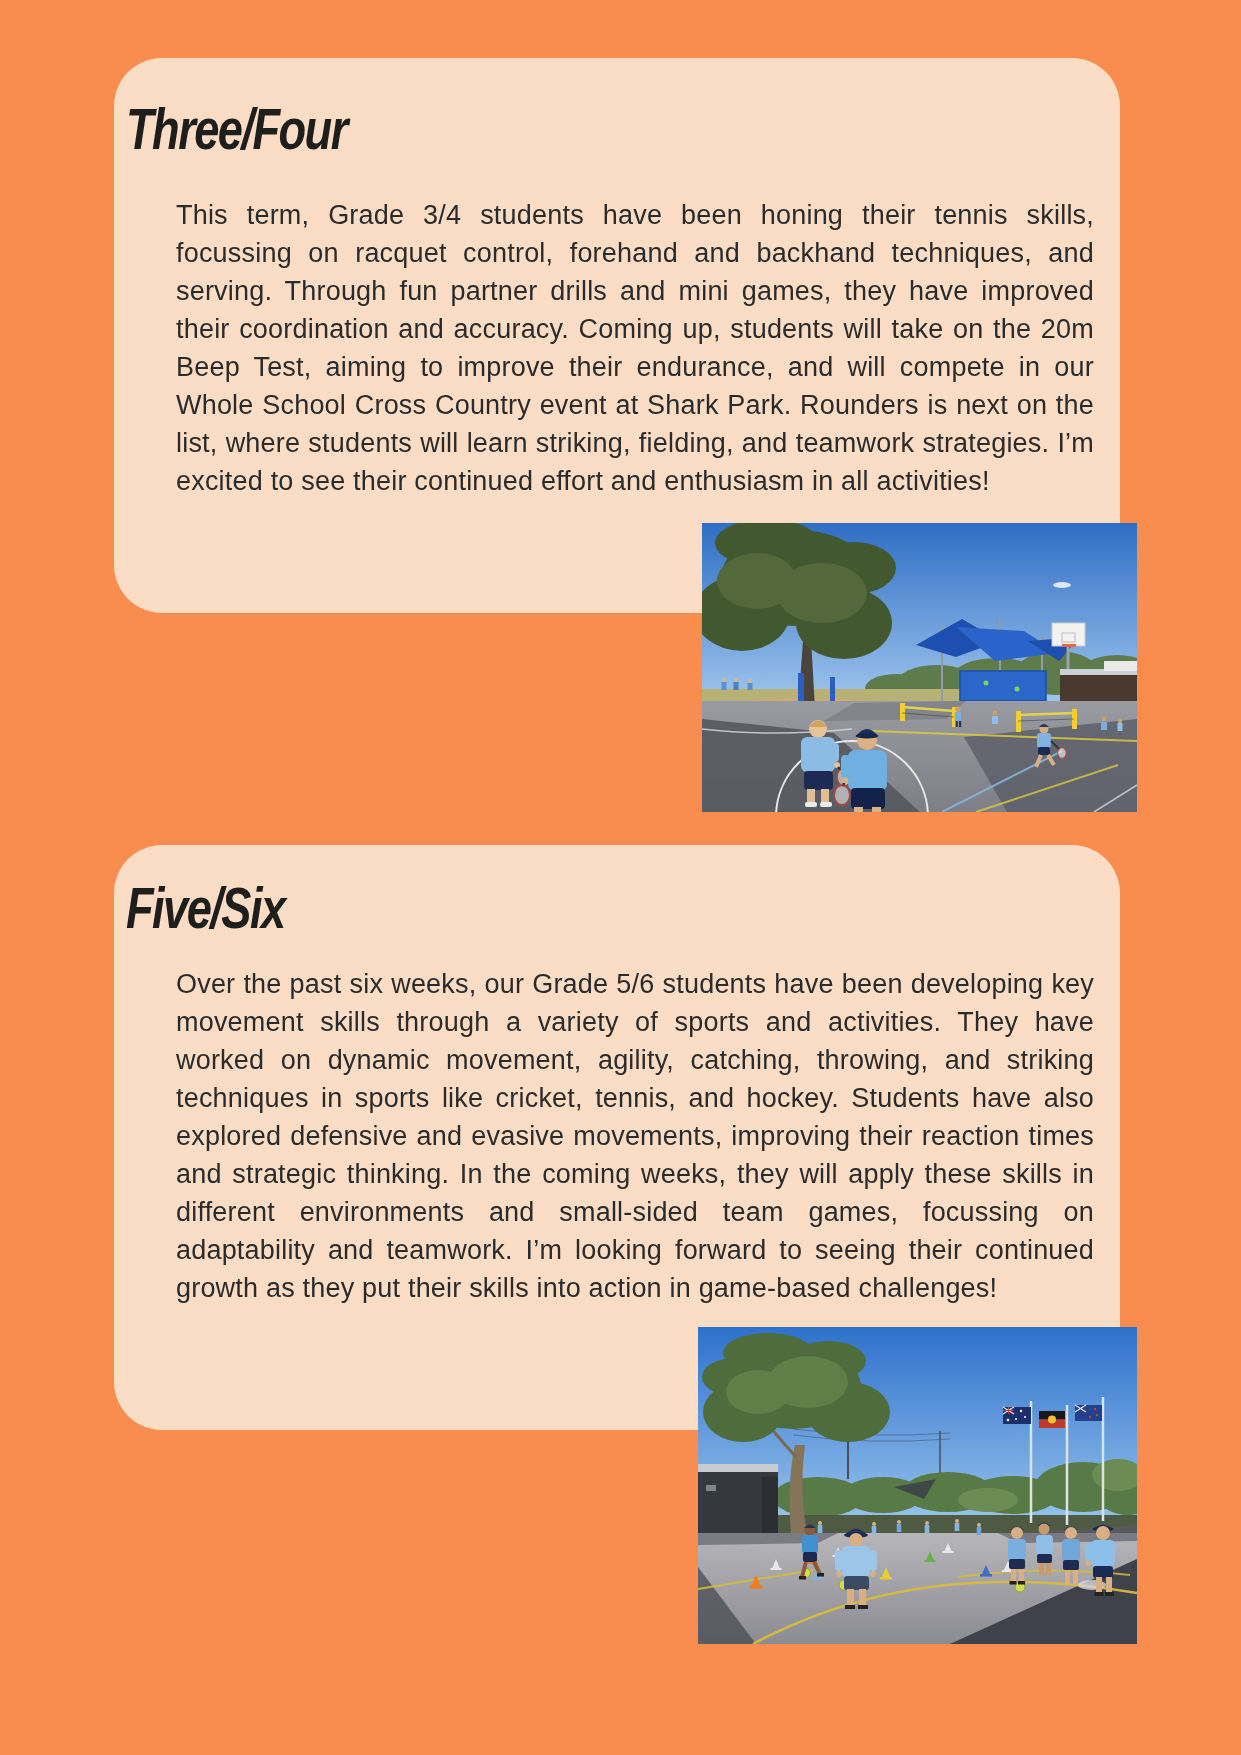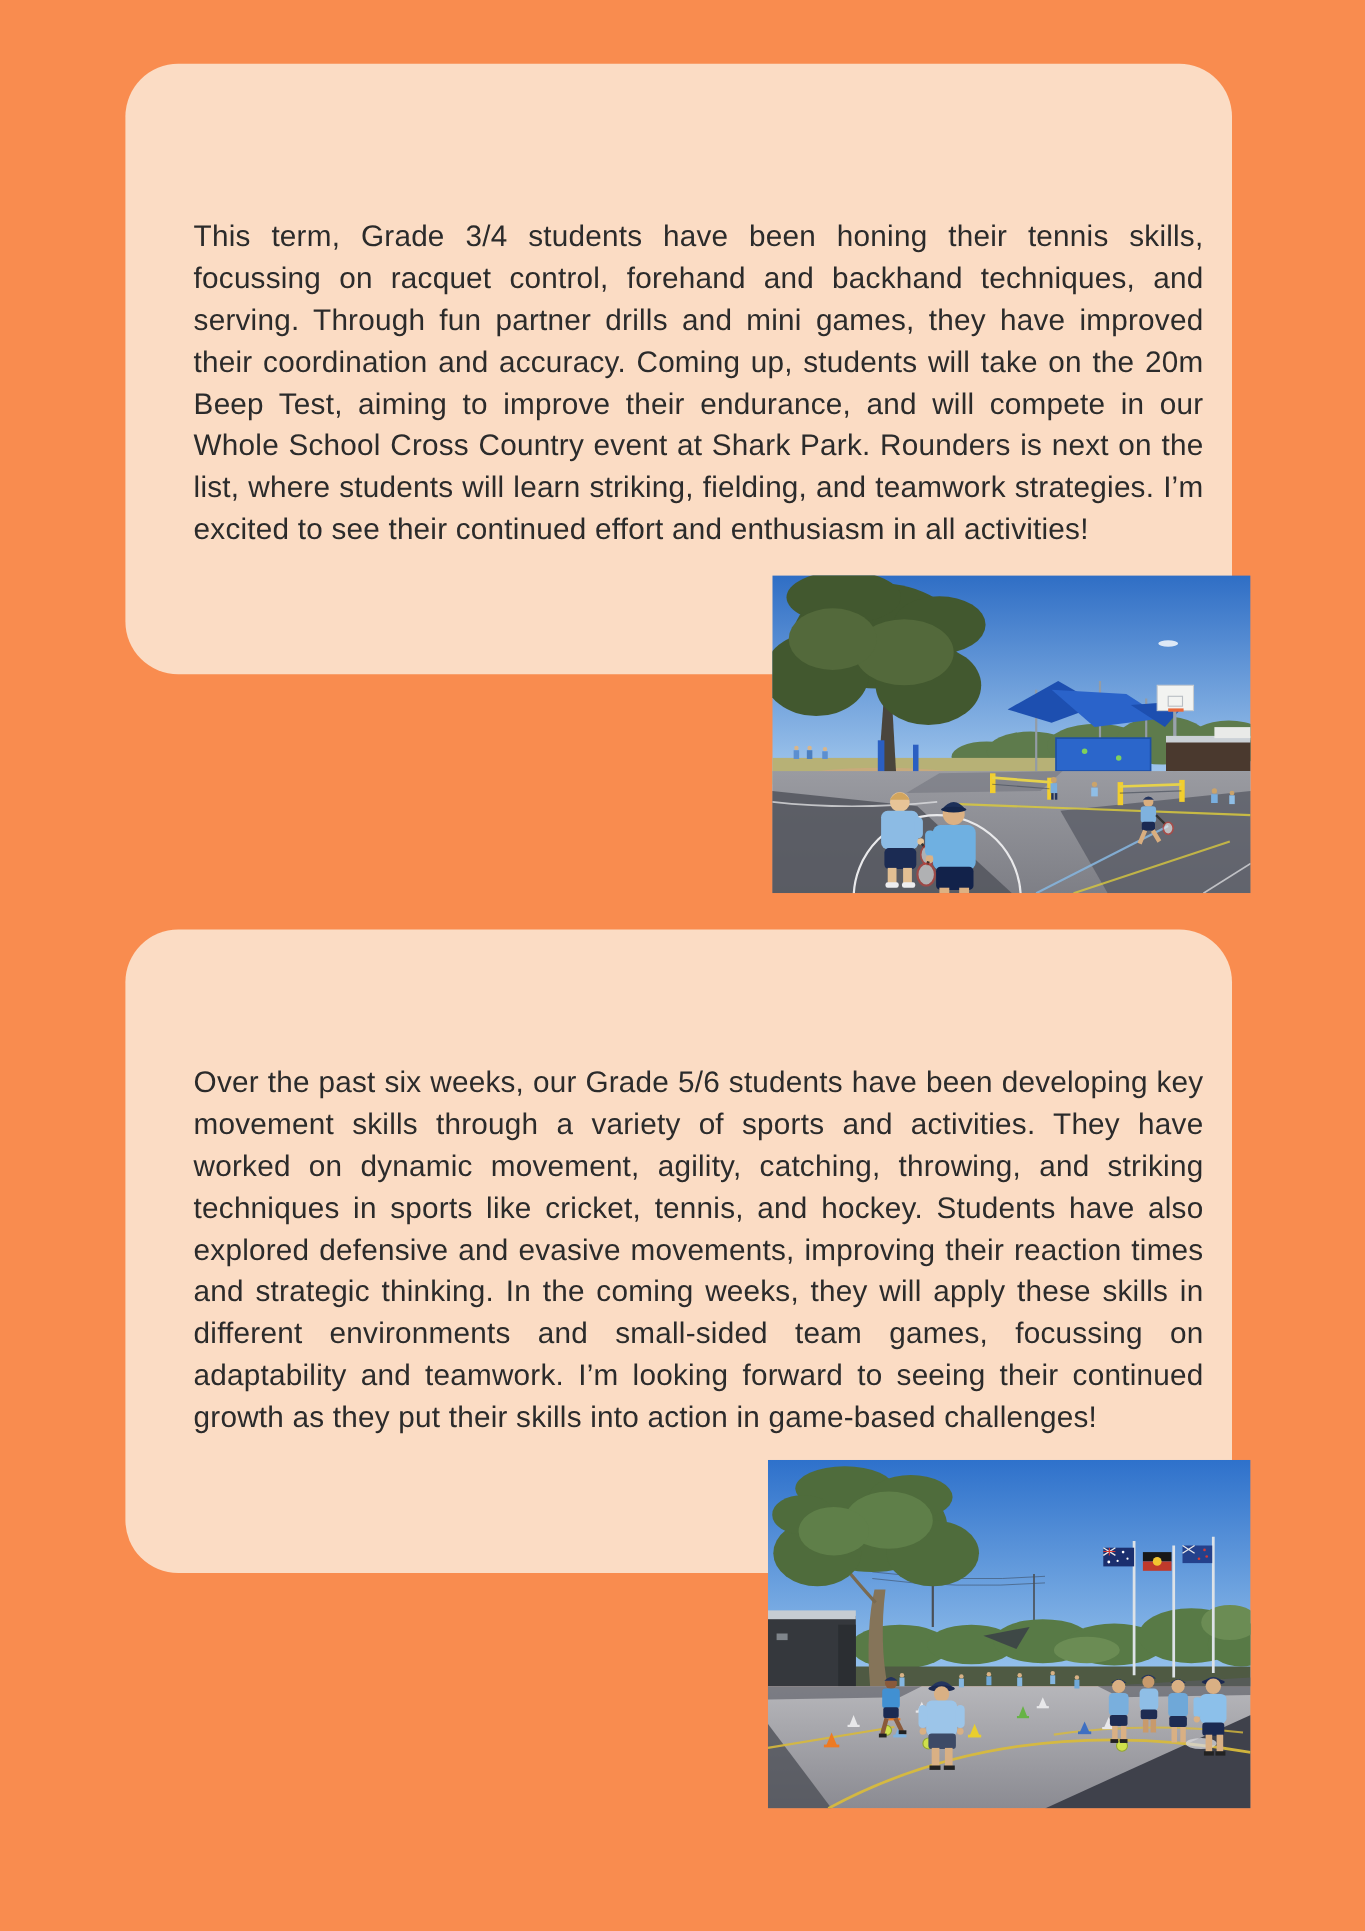--- a/index.html
+++ b/index.html
@@ -39,20 +39,23 @@
   #photo-three-four { left:702px; top:523px;  width:435px; height:289px; }
   #photo-five-six   { left:698px; top:1327px; width:439px; height:317px; }
   .photo svg { display:block; }
 </style>
 </head>
 <body>
 
 <div class="page">
 
   <section class="card" id="card-three-four">
+    <h1 class="heading">
+      <span>Three/Four</span>
+    </h1>
     <p class="bodytext">This term, Grade 3/4 students have been honing their tennis skills, focussing on racquet control, forehand and backhand techniques, and serving. Through fun partner drills and mini games, they have improved their coordination and accuracy. Coming up, students will take on the 20m Beep Test, aiming to improve their endurance, and will compete in our Whole School Cross Country event at Shark Park. Rounders is next on the list, where students will learn striking, fielding, and teamwork strategies. I’m excited to see their continued effort and enthusiasm in all activities!</p>
   </section>
 
   <figure class="photo" id="photo-three-four" role="img" style="margin:0;" aria-label="Grade 3/4 students playing mini tennis with rackets and yellow nets on an asphalt court, with a large tree, grass field, blue shade sails and a basketball hoop in the background">
     <svg viewBox="0 0 435 289" width="435" height="289">
       <defs>
         <linearGradient id="sky1" x1="0" y1="0" x2="0" y2="1">
           <stop offset="0" stop-color="#2F6EC5"></stop>
             <stop offset="1" stop-color="#A9CDEF"></stop>
         </linearGradient>
@@ -196,20 +199,23 @@
         <line x1="142" y1="260" x2="141" y2="264" stroke="#2E2E2E" stroke-width="2.5"></line>
         <ellipse cx="140" cy="272" rx="8" ry="10" fill="#F7F7F5" opacity="0.55" stroke="#D23B30" stroke-width="2"></ellipse>
         <rect x="149" y="265" width="34" height="21" rx="4" fill="#12224A"></rect>
         <rect x="152" y="284" width="9" height="5" fill="#DCB183"></rect>
         <rect x="170" y="284" width="9" height="5" fill="#DCB183"></rect>
       </g>
     </svg>
   </figure>
 
   <section class="card" id="card-five-six">
+    <h1 class="heading">
+      <span>Five/Six</span>
+    </h1>
     <p class="bodytext">Over the past six weeks, our Grade 5/6 students have been developing key movement skills through a variety of sports and activities. They have worked on dynamic movement, agility, catching, throwing, and striking techniques in sports like cricket, tennis, and hockey. Students have also explored defensive and evasive movements, improving their reaction times and strategic thinking. In the coming weeks, they will apply these skills in different environments and small-sided team games, focussing on adaptability and teamwork. I’m looking forward to seeing their continued growth as they put their skills into action in game-based challenges!</p>
   </section>
 
   <figure class="photo" id="photo-five-six" role="img" style="margin:0;" aria-label="Grade 5/6 students in bucket hats dribbling soccer balls around coloured cones on an asphalt court, with a gum tree, school building and three flag poles in the background">
     <svg viewBox="0 0 439 317" width="439" height="317">
       <defs>
         <linearGradient id="sky2" x1="0" y1="0" x2="0" y2="1">
           <stop offset="0" stop-color="#2E71CB"></stop>
             <stop offset="1" stop-color="#9CC7EE"></stop>
         </linearGradient>

